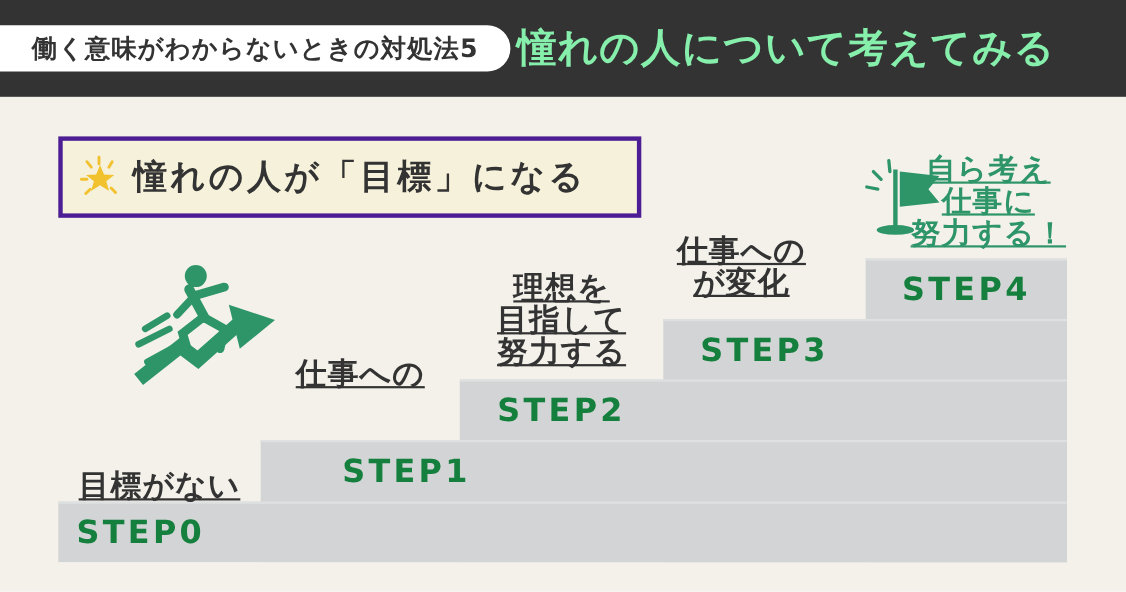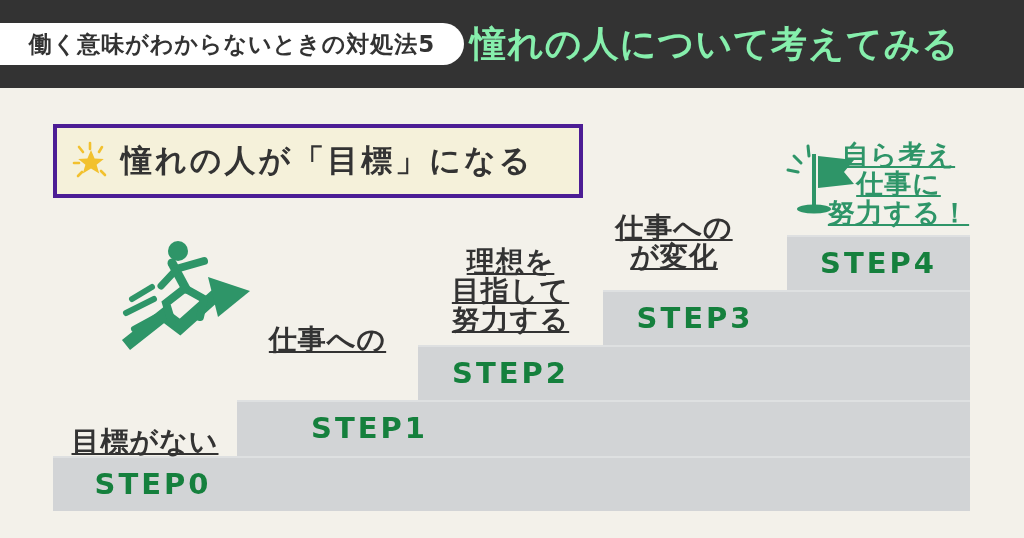--- a/index.html
+++ b/index.html
@@ -35,21 +35,21 @@
   .bar{position:absolute; background:#d2d4d6; border-top:2px solid #dee0e1; box-sizing:border-box;}
   .bar0{left:53px;  top:456px; width:917px; height:55px;}
   .bar1{left:237px; top:400px; width:733px; height:111px;}
   .bar2{left:418px; top:345px; width:552px; height:166px;}
   .bar3{left:603px; top:290px; width:367px; height:221px;}
   .bar4{left:787px; top:235px; width:183px; height:276px;}
   .steplabel{
     position:absolute; height:55px; display:flex; align-items:center; justify-content:center;
     font-size:29px; font-weight:bold; color:#15803d; letter-spacing:3px;
   }
-  .lab0{left:61px;  top:456px; width:184px;}
+  .lab0{left:36px;  top:456px; width:184px;}
   .lab1{left:237px; top:400px; width:181px;margin-left:42px;}
   .lab2{left:418px; top:345px; width:185px;}
   .lab3{left:603px; top:290px; width:184px;}
   .lab4{left:787px; top:235px; width:183px;}
   .caption{
     position:absolute; text-align:center;
     font-size:28px; font-weight:bold; color:#333333; line-height:29px; letter-spacing:1px;text-decoration:underline;
   }
   .cap0{left:53px;  top:427px; width:184px;}
   .cap1{left:225px; top:325px; width:205px;}

